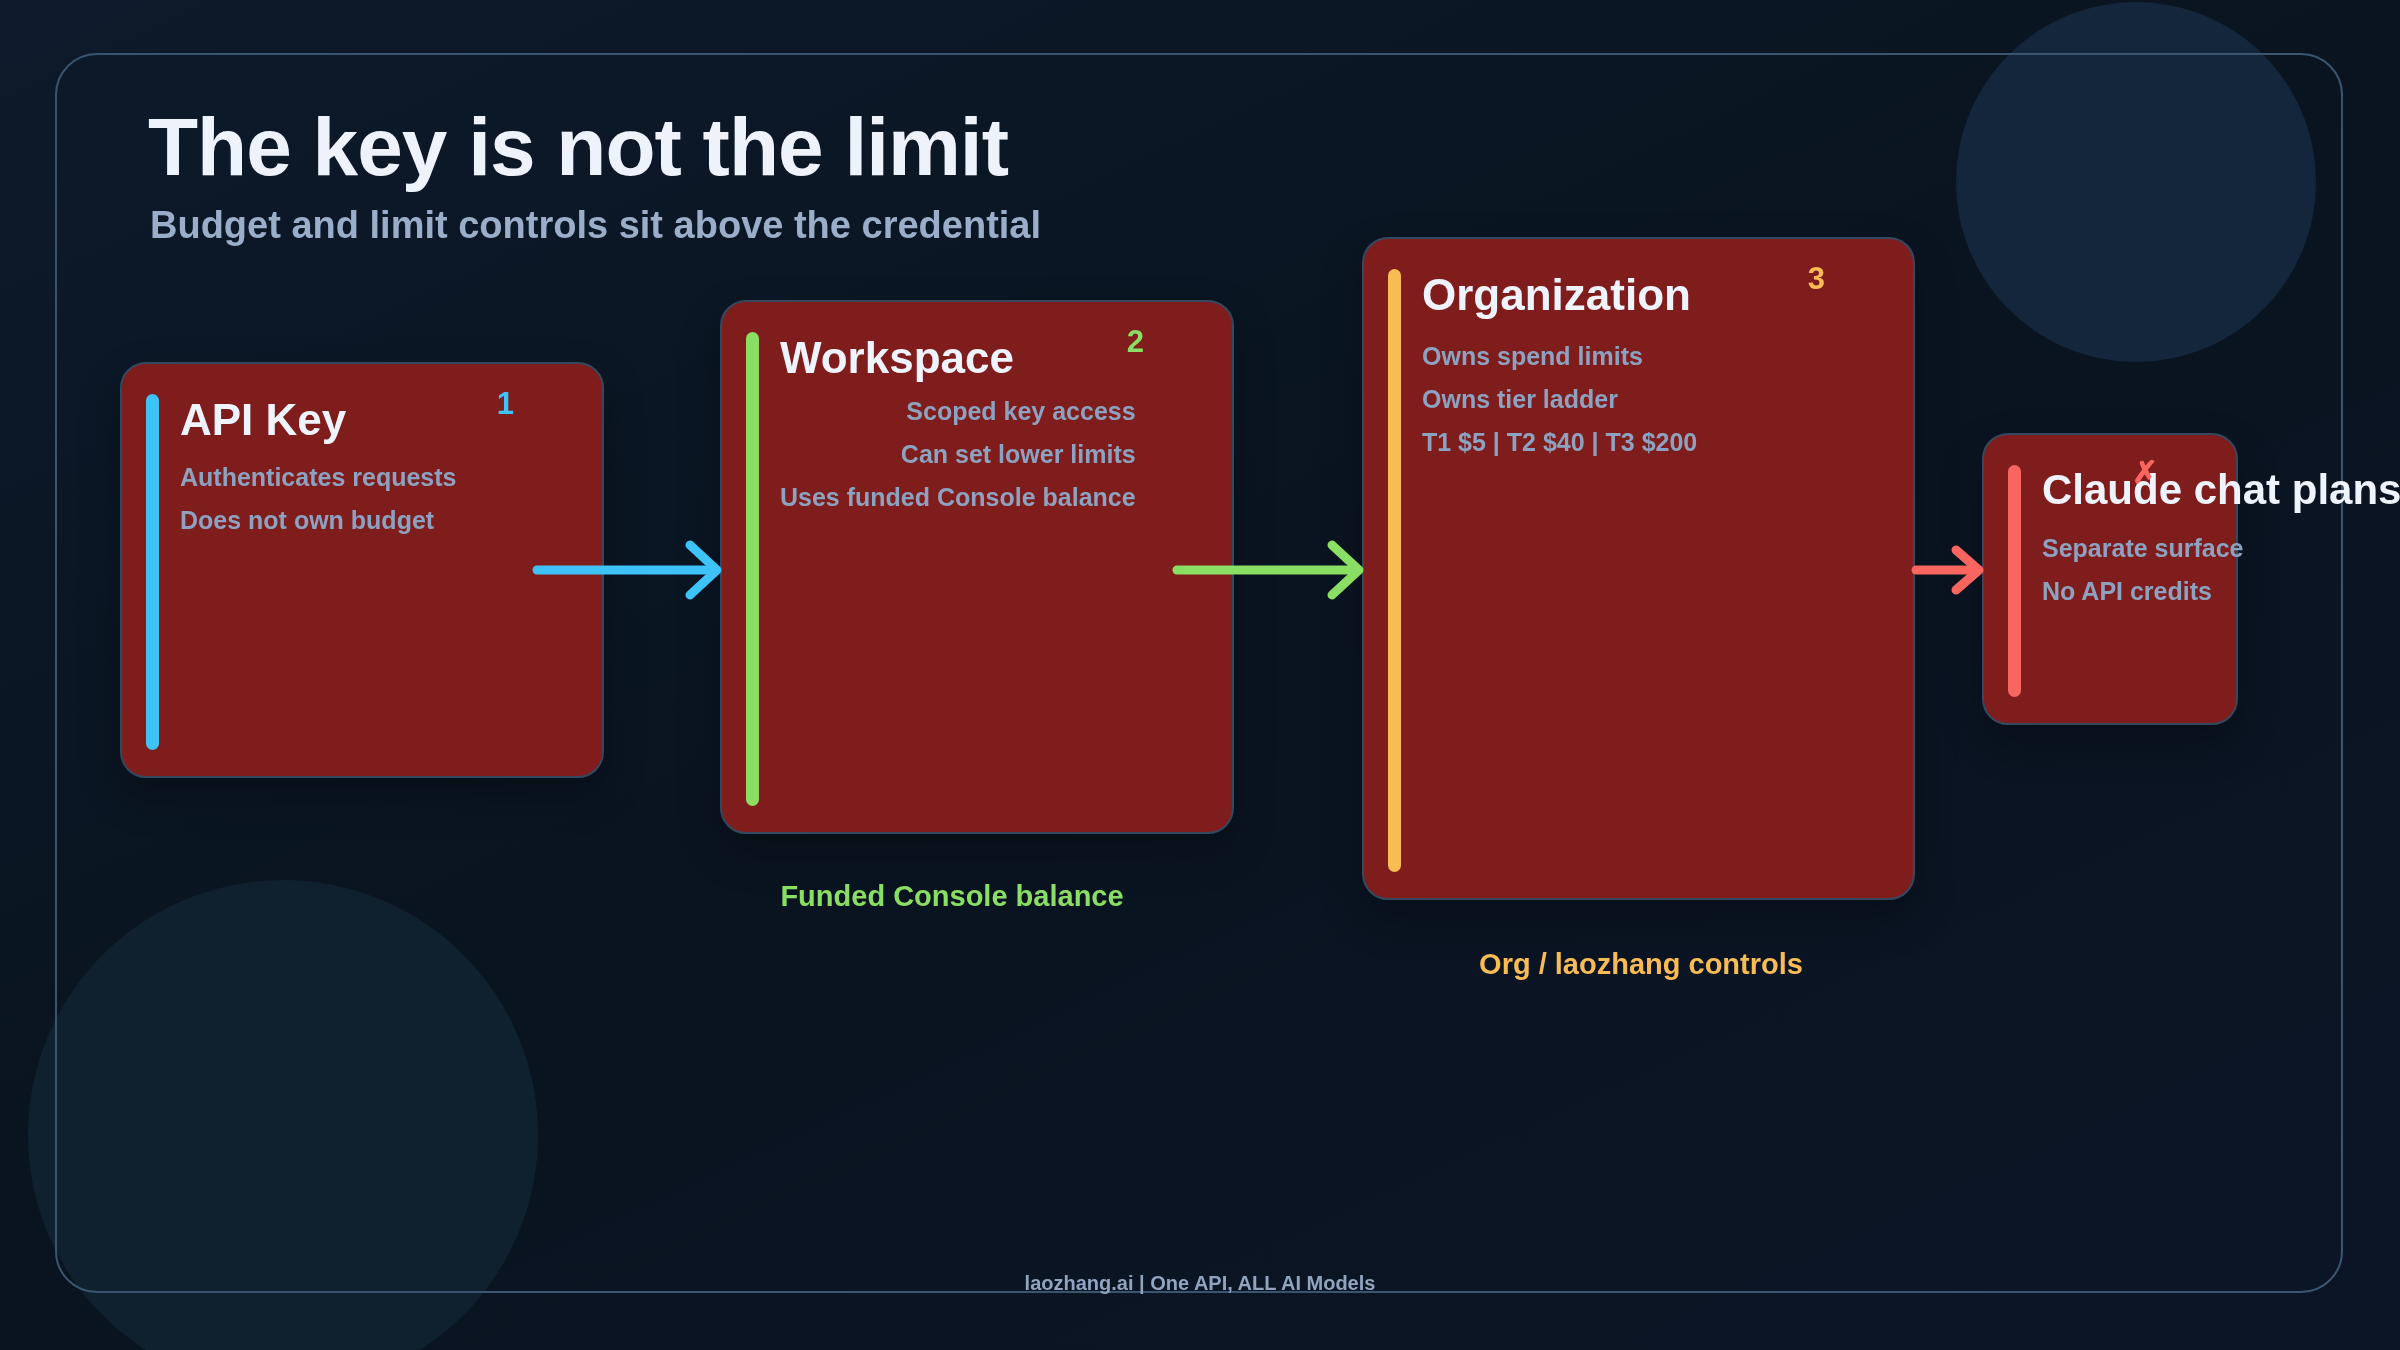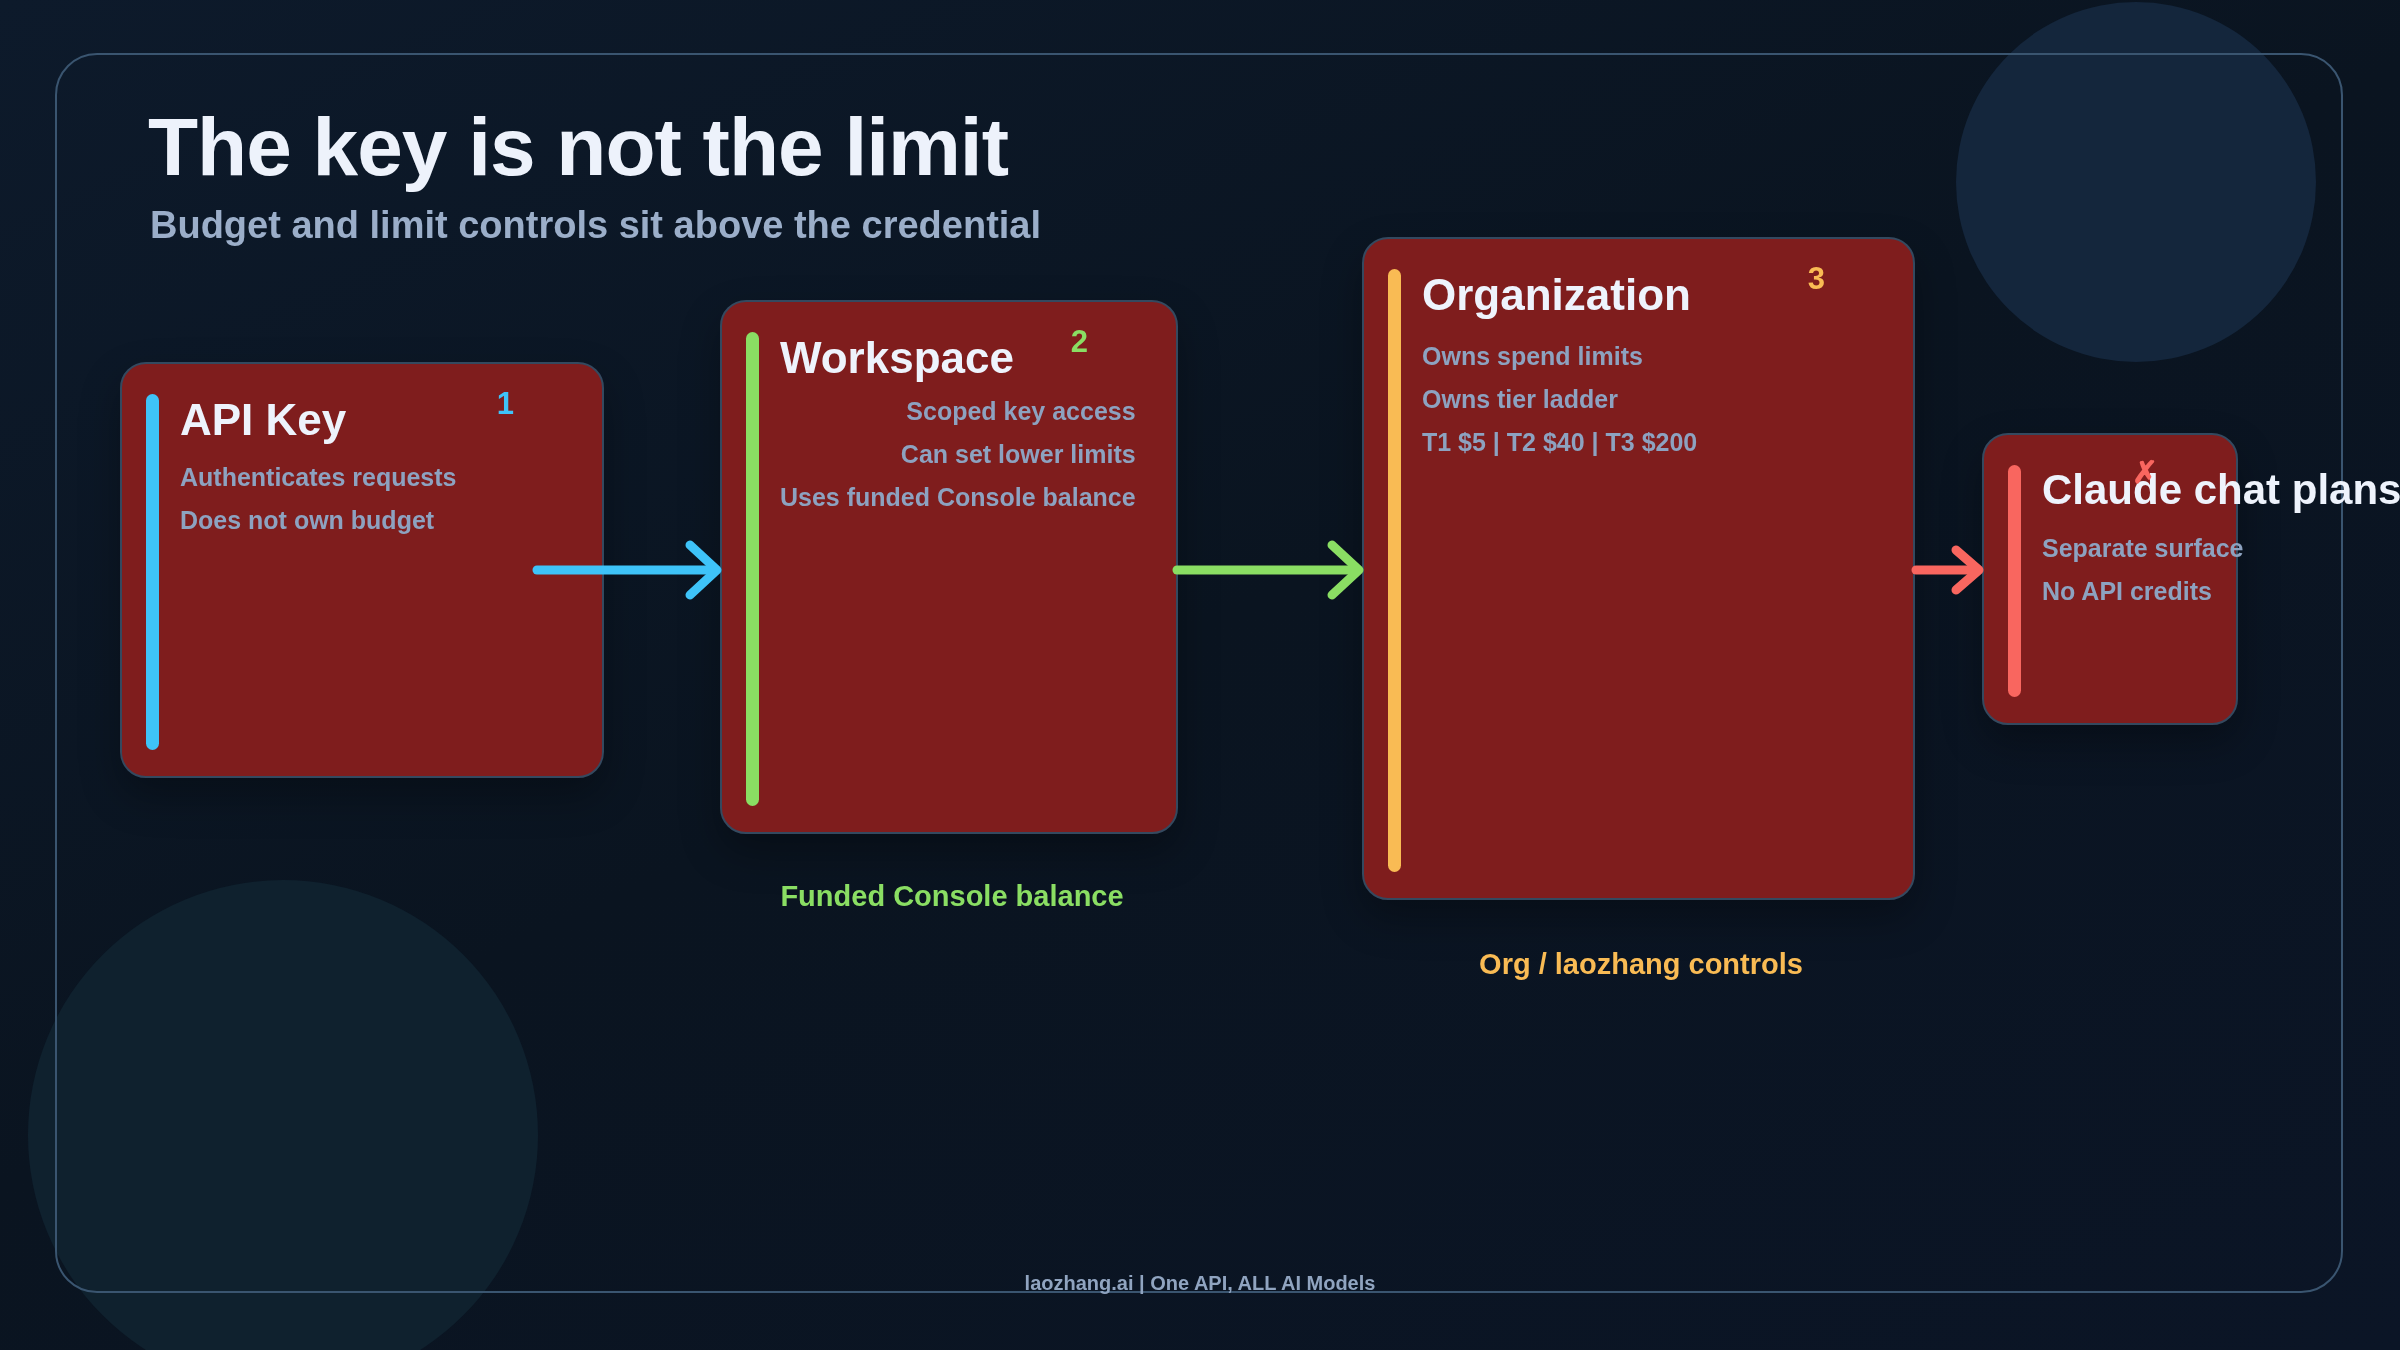--- a/index.html
+++ b/index.html
@@ -40,21 +40,21 @@
   .card .badge{
     position:absolute;right:88px;top:24px;line-height:1;
     font-size:31px;font-weight:bold;
   }
   .card .lines{
     position:absolute;left:58px;
     font-size:25px;font-weight:bold;color:#8da2c0;line-height:43px;white-space:nowrap;
   }
   #card-api-key{left:120px;top:362px;width:484px;height:416px;}
   #card-api-key .lines{top:92px;}
-  #card-workspace{left:720px;top:300px;width:458px;height:534px;}
+  #card-workspace{left:720px;top:300px;width:514px;height:534px;}
   #card-workspace .lines{top:88px;text-align:right;}
   #card-organization{left:1362px;top:237px;width:553px;height:663px;}
   #card-organization .lines{top:96px;}
   #card-claude{left:1982px;top:433px;width:256px;height:292px;}
   #card-claude .card-title{font-size:42px;}
   #card-claude .lines{top:92px;}
   #card-claude .badge{right:78px;top:22px;}
   
   .fill-blue{background:#3ec3f8;}   .text-blue{color:#3ec3f8;}
   .fill-green{background:#8ade63;}  .text-green{color:#8ade63;}

